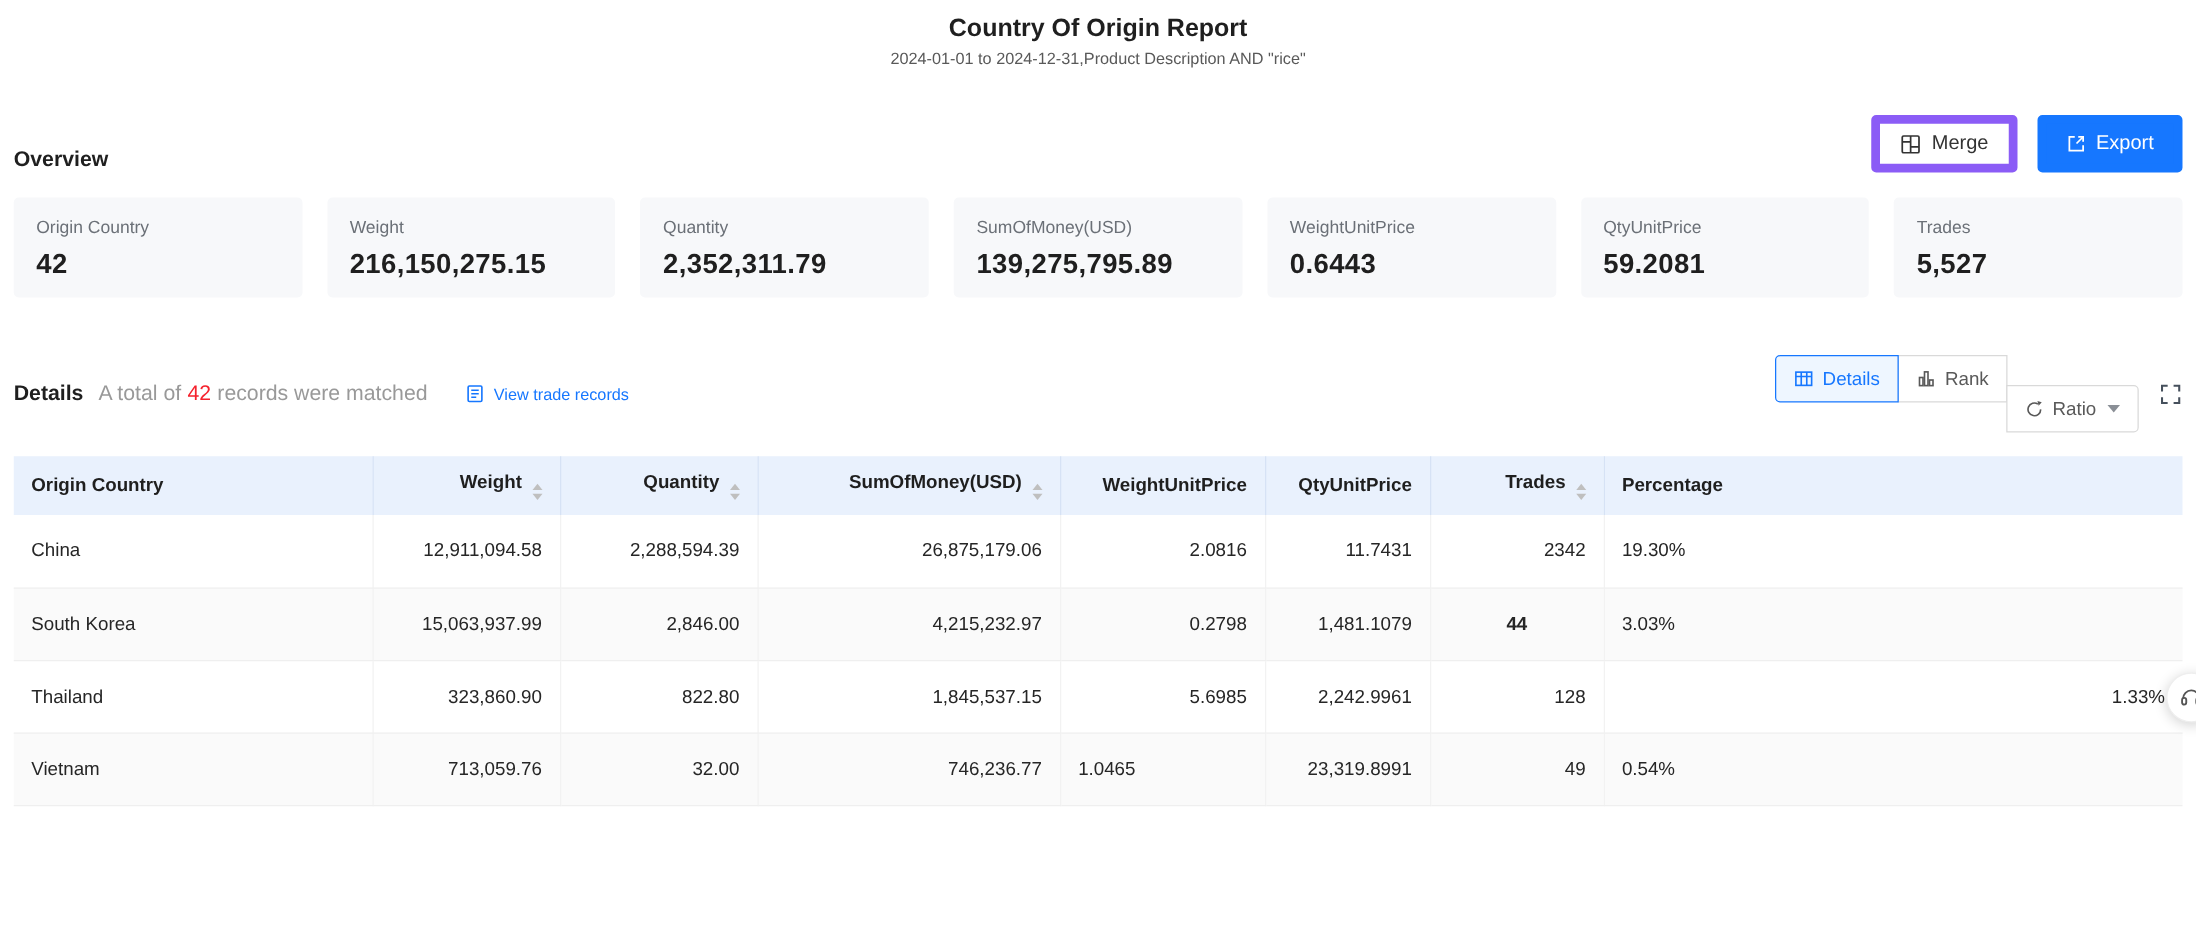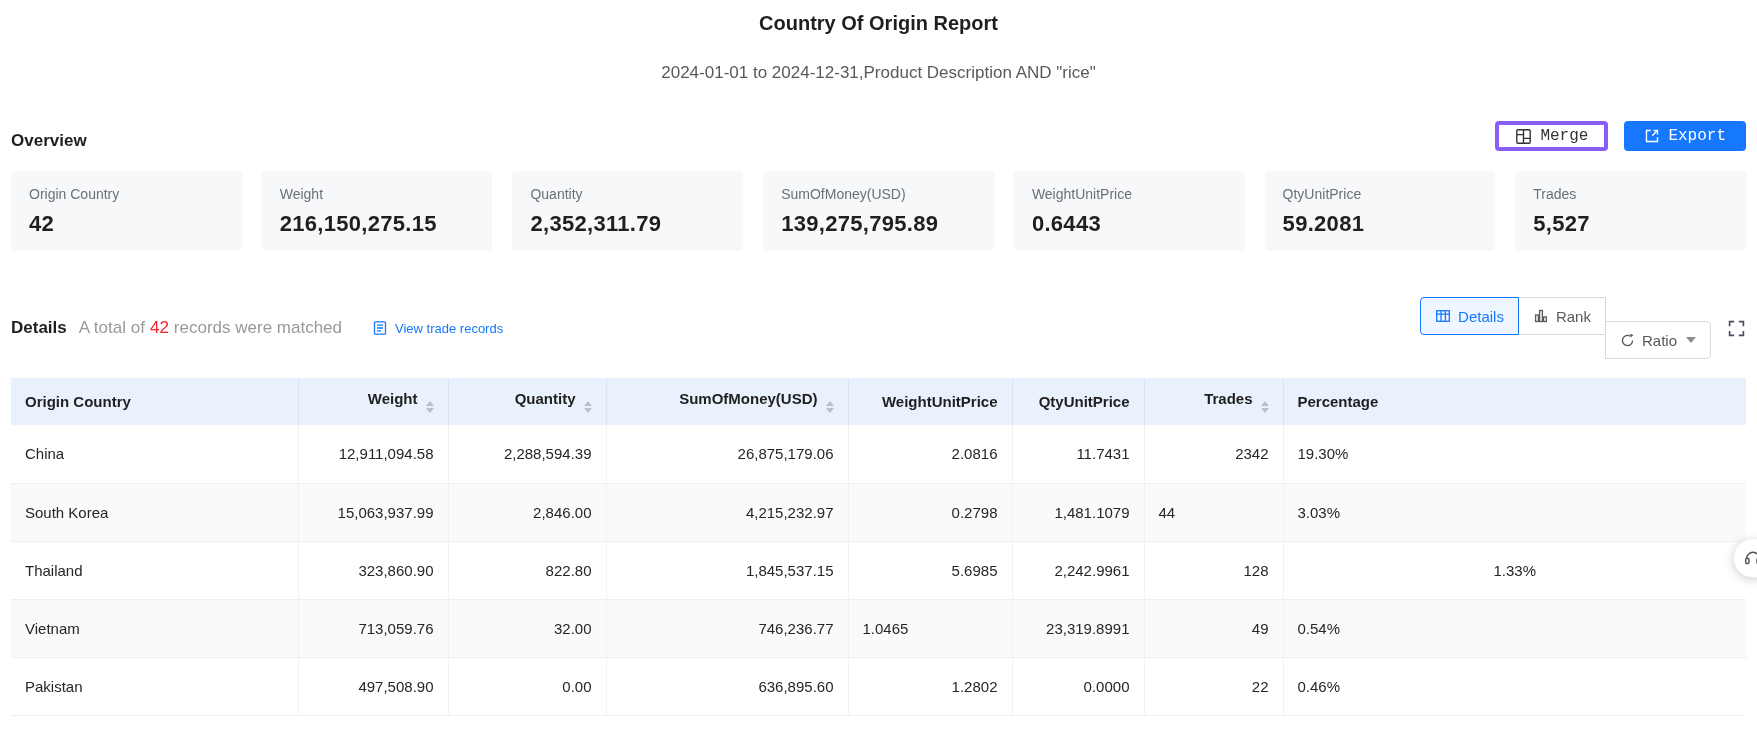--- a/index.html
+++ b/index.html
@@ -3,29 +3,29 @@
 <meta charset="utf-8">
 <style>
   * { margin:0; padding:0; box-sizing:border-box; }
   html,body { width:1757px; height:750px; background:#fff; overflow:hidden;
     font-family:"Liberation Sans", sans-serif; color:#262626; position:relative; }
   .page { padding:0 11px; }
 
   
   .report-head { text-align:center; padding-top:12px; }
   .title { font-size:20px; font-weight:600; color:#1f1f1f; }
-  .subtitle { font-size:17px; color:#595959; margin-top:28px; }
+  .subtitle { font-size:13px; color:#595959; margin-top:4px; }
 
   
   .overview-bar { display:flex; align-items:flex-end; justify-content:space-between; margin-top:38px; }
   .section-heading { font-size:17px; font-weight:700; color:#1f1f1f; }
   .btn-group { display:flex; gap:16px; }
-  .btn { height:30px; padding:0 16px; border:4px solid #8b5cf6; border-radius:4px;
+  .btn { height:46px; padding:0 16px; border:7px solid #8b5cf6; border-radius:4px;
     background:#fff; font-size:16px; color:#333; display:inline-flex; align-items:center;
-    gap:8px; cursor:pointer; font-family:Liberation Mono, monospace; }
+    gap:8px; cursor:pointer; font-family:Liberation Sans, sans-serif; }
   .btn-primary { background:#1677ff; border-color:#1677ff; color:#fff; }
 
   
   .cards { display:flex; gap:20px; margin-top:20px; }
   .card { flex:1; background:#f7f8fa; border-radius:4px; padding:15px 18px; height:80px; }
   .card-label { font-size:14px; color:#6b7077; }
   .card-value { font-size:22px; font-weight:700; color:#1f1f1f; margin-top:9px; letter-spacing:.3px; }
 
   
   .details-bar { display:flex; align-items:center; margin-top:46px; }
@@ -245,52 +245,42 @@
           <td style="text-align: right;">2342</td>
           <td style="text-align: left;">19.30%</td>
         </tr>
         <tr>
           <td style="text-align: left;">South Korea</td>
           <td style="text-align: right;">15,063,937.99</td>
           <td style="text-align: right;">2,846.00</td>
           <td style="text-align: right;">4,215,232.97</td>
           <td style="text-align: right;">0.2798</td>
           <td style="text-align: right;">1,481.1079</td>
-          <td style="text-align: left;">44</td>
+          <td style="text-align: center; font-weight: bold;">44</td>
           <td style="text-align: left;">3.03%</td>
         </tr>
         <tr>
           <td style="text-align: left;">Thailand</td>
           <td style="text-align: right;">323,860.90</td>
           <td style="text-align: right;">822.80</td>
           <td style="text-align: right;">1,845,537.15</td>
           <td style="text-align: right;">5.6985</td>
           <td style="text-align: right;">2,242.9961</td>
           <td style="text-align: right;">128</td>
-          <td style="text-align: center;">1.33%</td>
+          <td style="text-align: right;">1.33%</td>
         </tr>
         <tr>
           <td style="text-align: left;">Vietnam</td>
           <td style="text-align: right;">713,059.76</td>
           <td style="text-align: right;">32.00</td>
           <td style="text-align: right;">746,236.77</td>
           <td style="text-align: left;">1.0465</td>
           <td style="text-align: right;">23,319.8991</td>
           <td style="text-align: right;">49</td>
           <td style="text-align: left;">0.54%</td>
-        </tr>
-        <tr>
-          <td style="text-align: left;">Pakistan</td>
-          <td style="text-align: right;">497,508.90</td>
-          <td style="text-align: right;">0.00</td>
-          <td style="text-align: right;">636,895.60</td>
-          <td style="text-align: right;">1.2802</td>
-          <td style="text-align: right;">0.0000</td>
-          <td style="text-align: right;">22</td>
-          <td style="text-align: left;">0.46%</td>
         </tr>
       </tbody>
   </table>
 
 </div>
 
 <button class="support-fab">
   <span style="display:flex">
     <svg viewBox="0 0 24 24" width="20" height="20">
         <g fill="none" stroke="currentColor" stroke-width="1.8">

